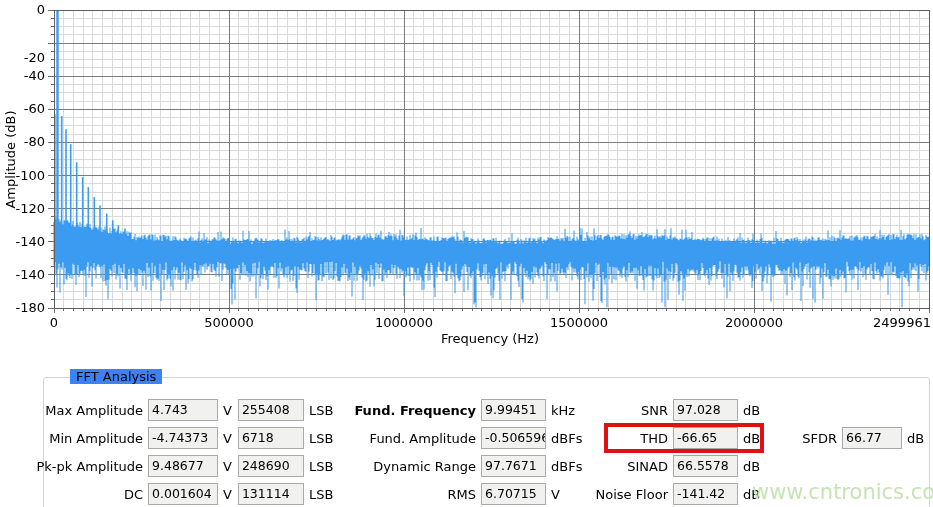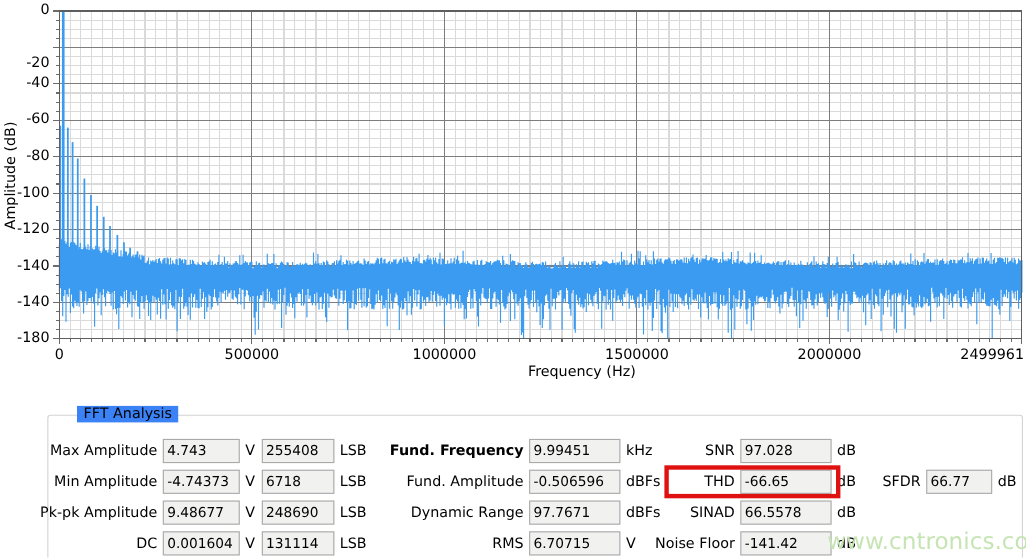--- a/index.html
+++ b/index.html
@@ -5,31 +5,31 @@
   *{box-sizing:border-box}
   html,body{margin:0;padding:0;background:#fff}
   body{font-family:"DejaVu Sans","Liberation Sans",sans-serif;color:#000}
   #app{position:relative;width:933px;height:507px;background:#fff;overflow:hidden}
 
   
   #chart{position:absolute;left:0;top:0;width:933px;height:352px}
   #spec{position:absolute;left:0;top:0}
   .ytick{position:absolute;left:6px;width:39px;text-align:right;font-size:13px;height:16px;line-height:16px}
   .xtick{position:absolute;top:315px;font-size:13px;transform:translateX(-50%);white-space:nowrap}
-  .axis-title-x{position:absolute;top:331px;left:402px;width:176px;text-align:right;font-size:13px}
+  .axis-title-x{position:absolute;top:331px;left:402px;width:176px;text-align:center;font-size:13px}
   .axis-title-y{position:absolute;left:-41px;top:152px;width:102px;text-align:center;font-size:13px;transform:rotate(-90deg)}
 
   
   .groupbox{position:absolute;left:43px;top:377px;width:887px;height:140px;border:1px solid #d3d3d3;border-radius:3px}
   .groupbox-title{position:absolute;left:26px;top:-9px;background:#3b82f6;padding:0 6px;font-size:13px;white-space:nowrap}
   .field{position:absolute;display:flex;align-items:center;height:24px;font-size:13px;white-space:nowrap}
   .flabel{text-align:right;margin-right:5px}
   .lw1{width:123px}.lw2{width:156px}.lw3{width:128px}.lw4{width:112px}
   .vbox{height:22px;background:#f1f1f0;border:1px solid #a9a9a9;padding:1px 3px 0 3px;font-size:12.5px;overflow:hidden;line-height:18px}
-  .w70{width:70px}.w66{width:66px;margin-left:6px}.w65{width:83px}.w60{width:60px}
+  .w70{width:70px}.w66{width:66px;margin-left:6px}.w65{width:65px}.w60{width:60px}
   .funit{margin-left:5px}
   .bold{font-weight:bold}
   .thd-box{position:absolute;left:604px;top:423px;width:160px;height:30px;border:4px solid #e01111;z-index:8;pointer-events:none}
   .watermark{position:absolute;left:752px;top:480px;font-size:21px;color:#c6e4b4;z-index:9;pointer-events:none}
 </style>
 </head>
 <body>
 
 <div id="app">
 

